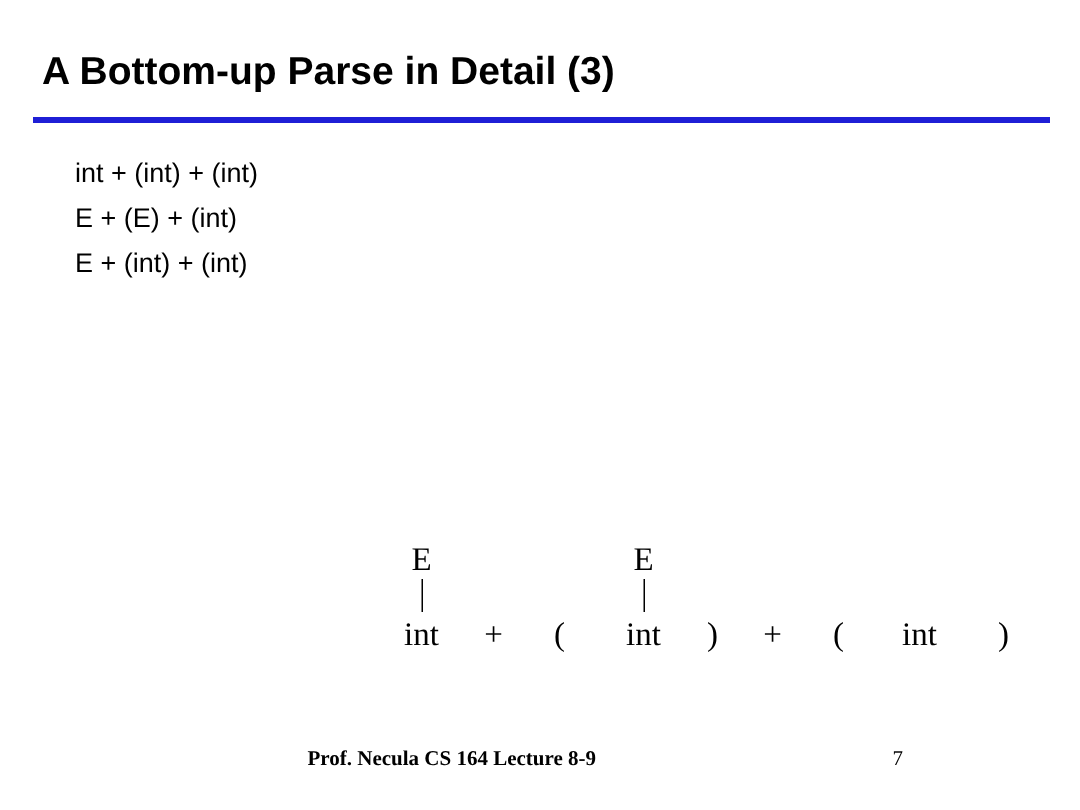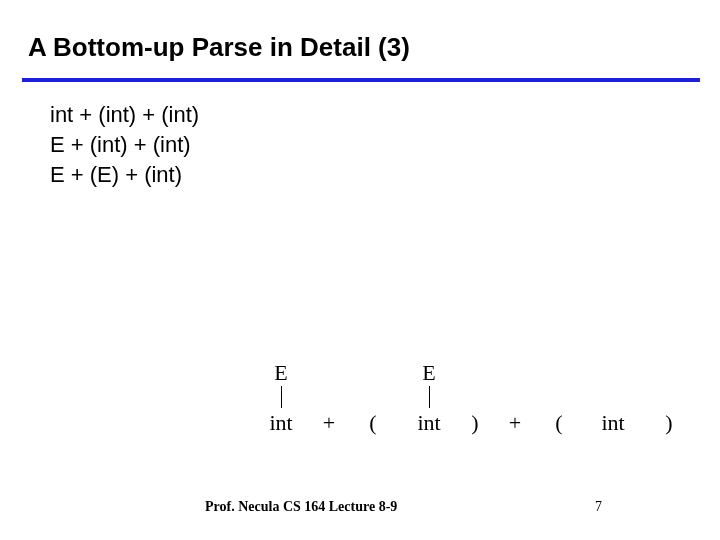--- a/index.html
+++ b/index.html
@@ -31,21 +31,21 @@
     left: 22px;
     top: 78px;
     width: 678px;
     height: 0;
     border-top: 4px solid #1f1fd6;
   }
   .derivations {
     position: absolute;
     left: 50px;
     top: 100px;
-    font-size: 22px;
+    font-size: 18px;
     line-height: 30px;
     font-family: "Comic Sans MS", "Comic Sans", cursive, sans-serif;
   }
   .tree {
     position: absolute;
     left: 255px;
     top: 360px;
     width: 450px;
     height: 100px;
     font-family: Georgia, "Times New Roman", serif;
@@ -79,22 +79,22 @@
 </head>
 <body>
 
 <div class="slide">
 
   <div class="title">A Bottom-up Parse in Detail (3)</div>
   <div class="rule"></div>
 
   <div class="derivations">
     <div>int + (int) + (int)</div>
+    <div>E  + (E) + (int)</div>
     <div>E + (int) + (int)</div>
-    <div>E  + (E) + (int)</div>
   </div>
 
   <div class="tree">
 
     <span style="left:16px; top:0px; width:20px;">E</span>
     <div class="edge" style="left:26px; top:26px; height:22px;"></div>
 
     <span style="left:164px; top:0px; width:20px;">E</span>
     <div class="edge" style="left:174px; top:26px; height:22px;"></div>
 

